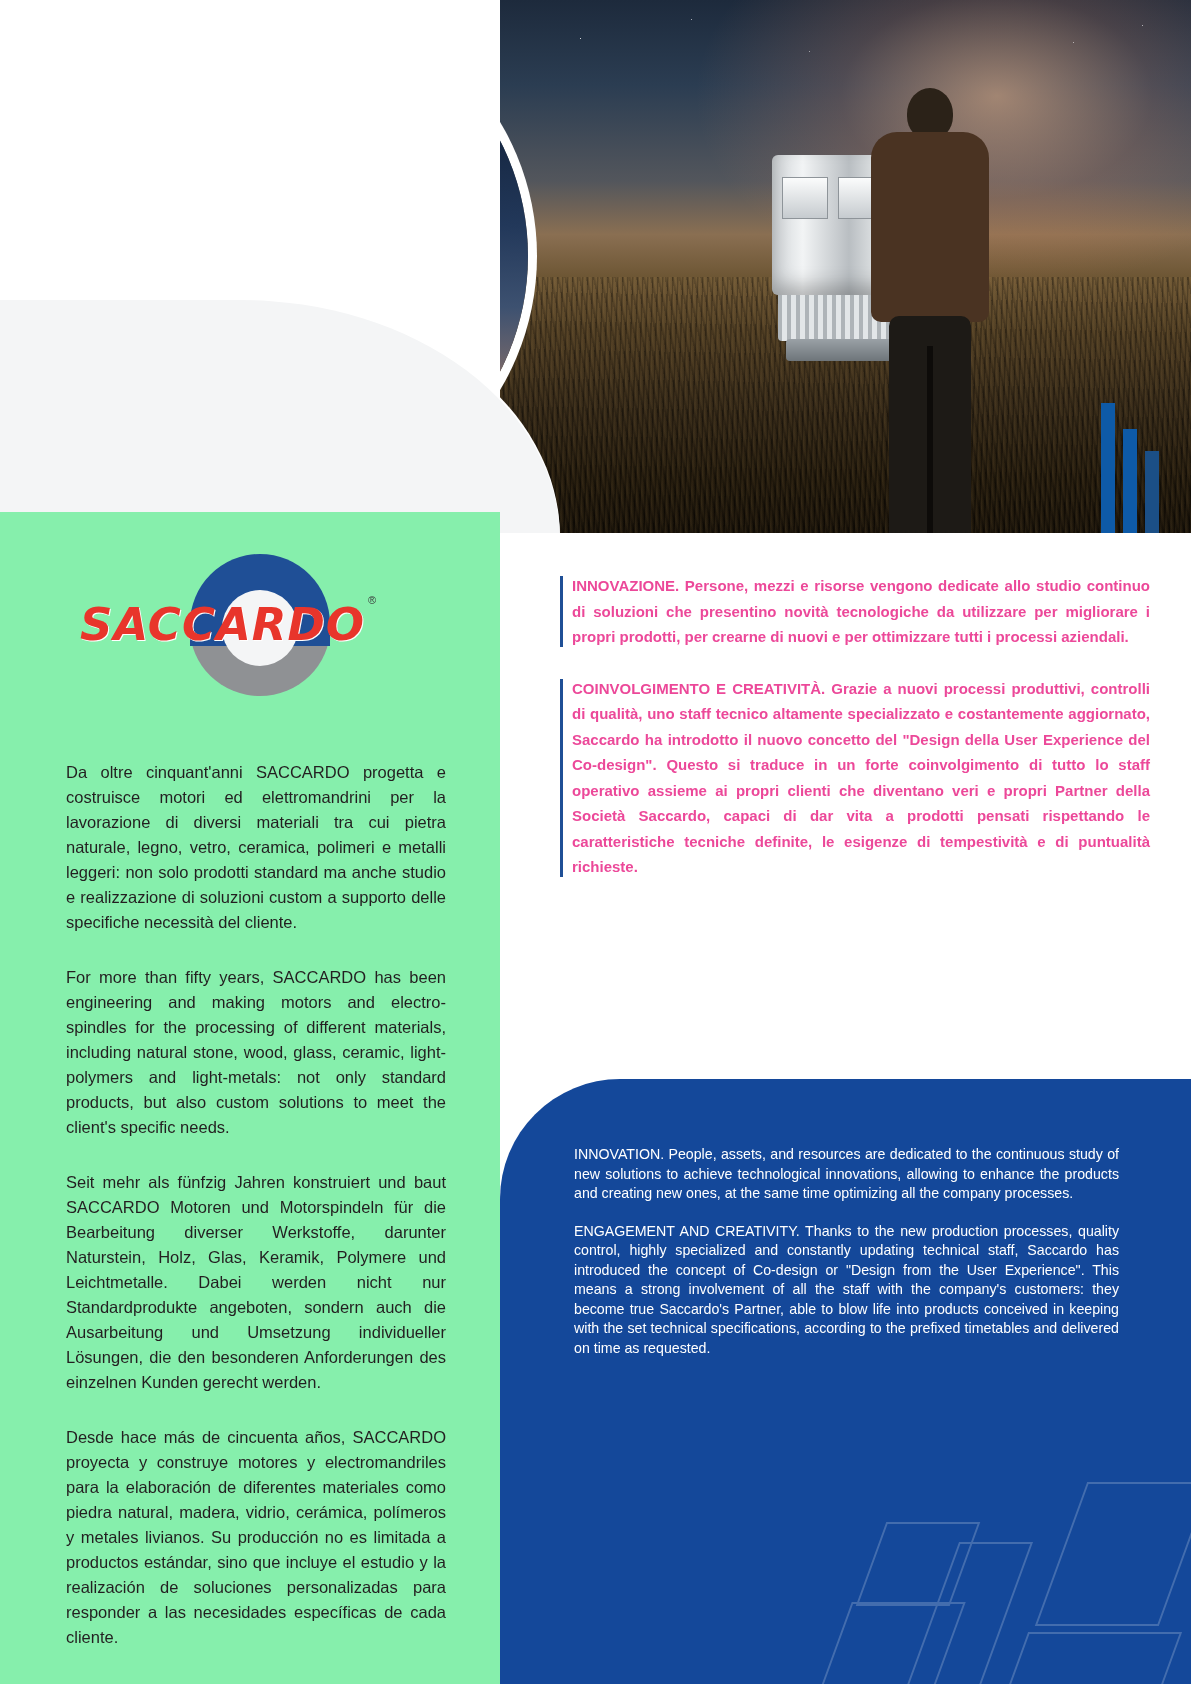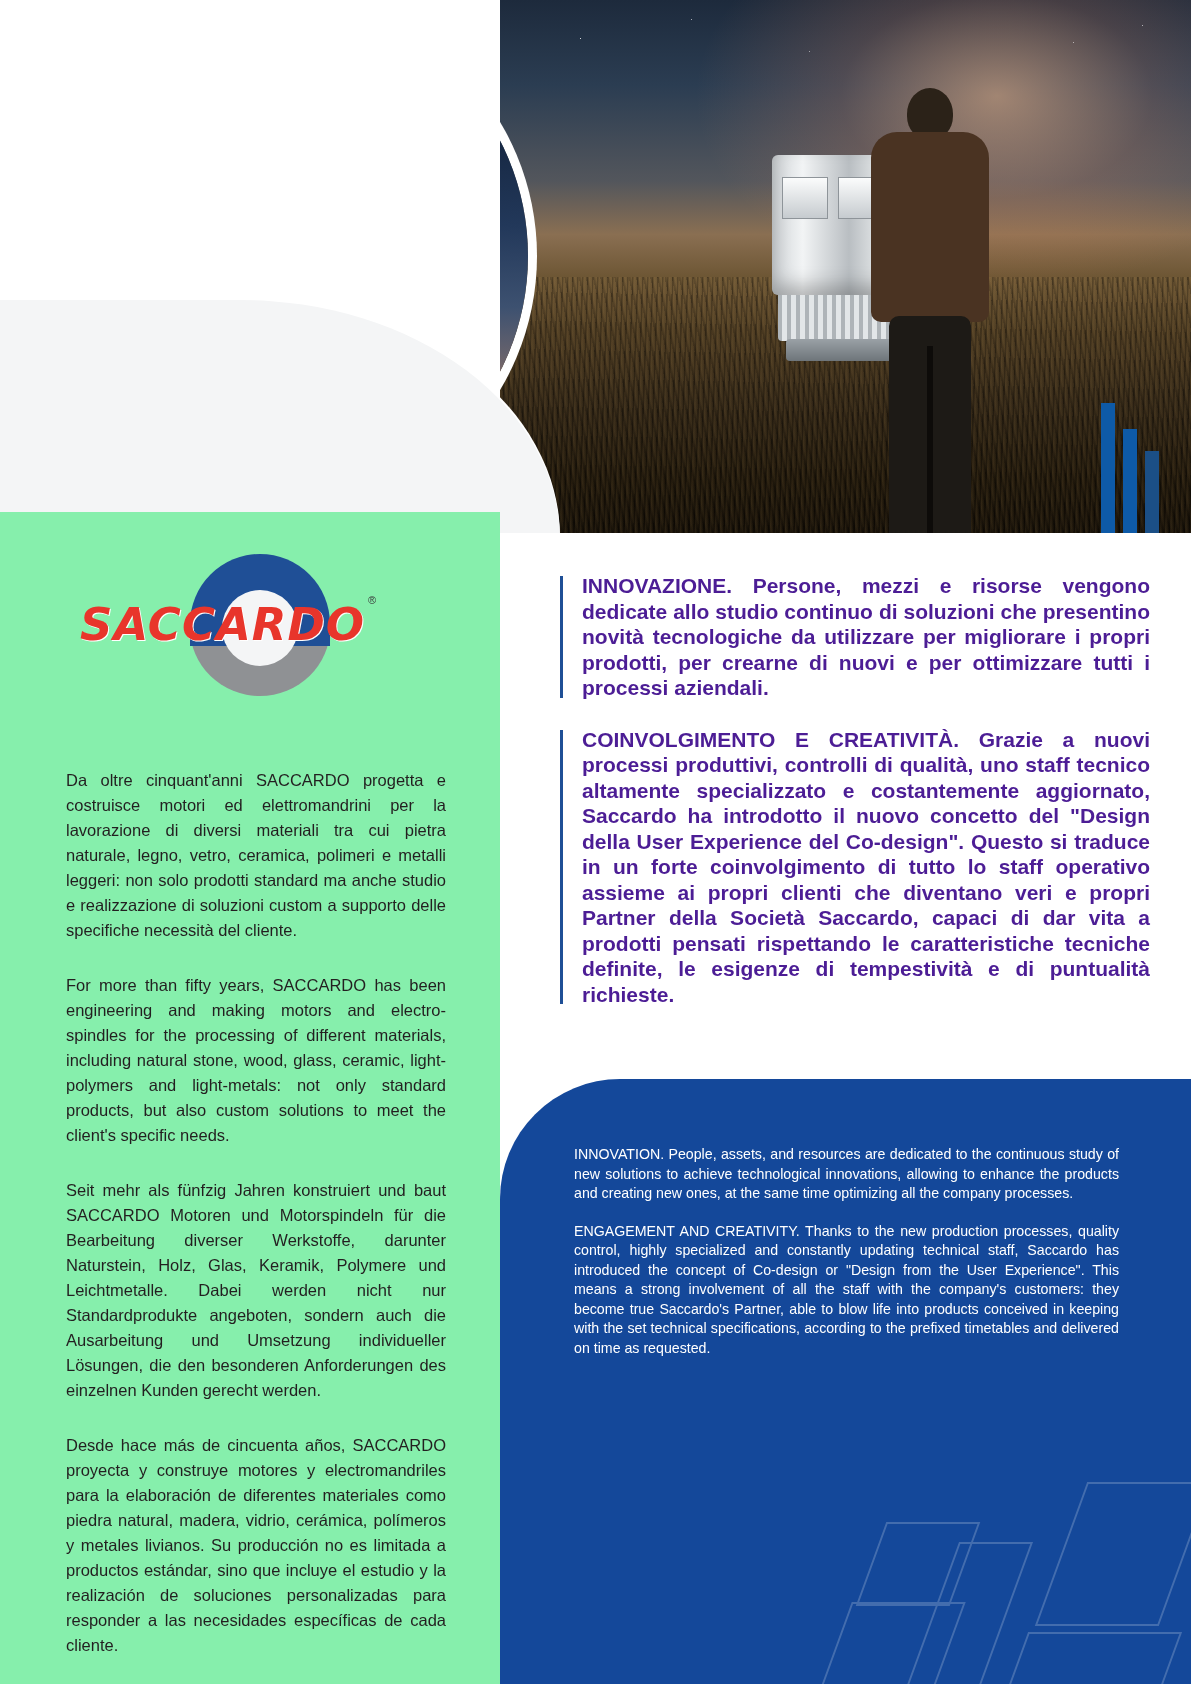--- a/index.html
+++ b/index.html
@@ -245,34 +245,34 @@
   .left-text {
     position: absolute;
     left: 66px; top: 240px;
     width: 380px;
     color: #231f20;
     font-size: 16.5px;
     line-height: 25px;
     text-align: justify;
     font-family: "Liberation Sans", sans-serif;
   }
-  .left-text p { margin: 16px 0 30px 0; }
+  .left-text p { margin: 8px 0 30px 0; }
 
   
   .quotes {
     position: absolute;
     left: 60px; top: 40px;
     width: 590px;
   }
   .quote {
     position: relative;
-    padding-left: 22px;
+    padding-left: 12px;
     margin-bottom: 26px;
-    color: #4c1d95;
-    font-size: 21px;
+    color: #ec4899;
+    font-size: 15px;
     line-height: 25.5px;
     text-align: justify;
     font-weight: 600;
   }
   .quote:before {
     content: "";
     position: absolute;
     left: 0; top: 3px; bottom: 3px;
     width: 3px;
     background: #1f4f96;

